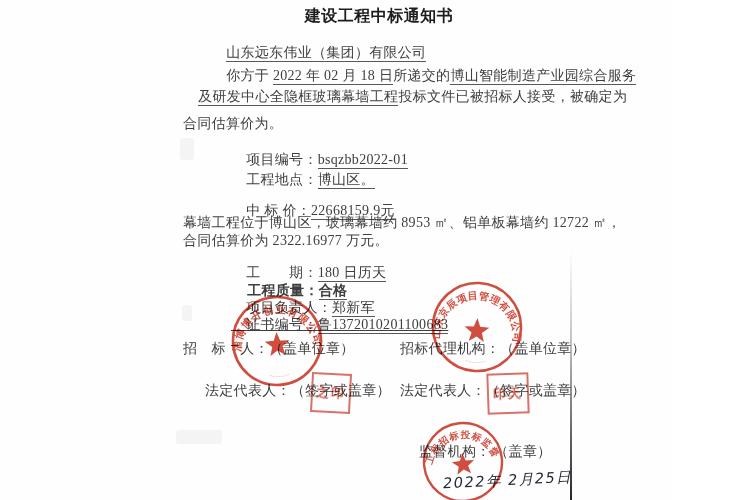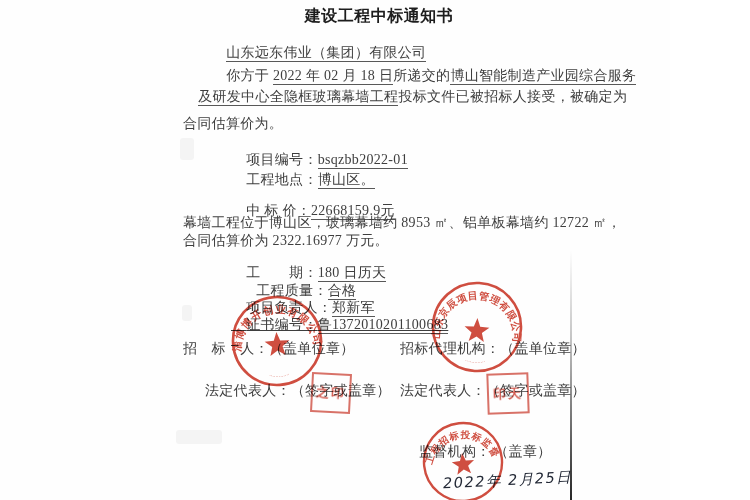--- a/index.html
+++ b/index.html
@@ -67,21 +67,21 @@
     <span>工程地点：</span><span class="u">博山区。</span>
   </div>
   <div class="ln" style="left:231px;top:188px;">
     <span>中 标 价：</span><span class="u">22668159.9元</span>
   </div>
   <div class="ln" style="left:183px;top:215px;">幕墙工程位于博山区，玻璃幕墙约 8953 ㎡、铝单板幕墙约 12722 ㎡，</div>
   <div class="ln" style="left:183px;top:233px;">合同估算价为 2322.16977 万元。</div>
   <div class="ln" style="left:231px;top:250px;">
     <span>工　　期：</span><span class="u">180 日历天</span>
   </div>
-  <div class="ln" style="left:241px;top:268px;">
+  <div class="ln" style="left:232px;top:268px;font-weight:bold;">
     <span>工程质量：</span><span class="u">合格</span>
   </div>
   <div class="ln" style="left:231px;top:285px;">
     <span>项目负责人：</span><span class="u">郑新军</span>
   </div>
   <div class="ln" style="left:231px;top:302px;text-decoration:underline;">
     <span>证书编号：</span><span class="u">鲁1372010201100683</span>
   </div>
 
   <div class="ln" style="left:183px;top:341px;">招　标　人：（盖单位章）</div>

